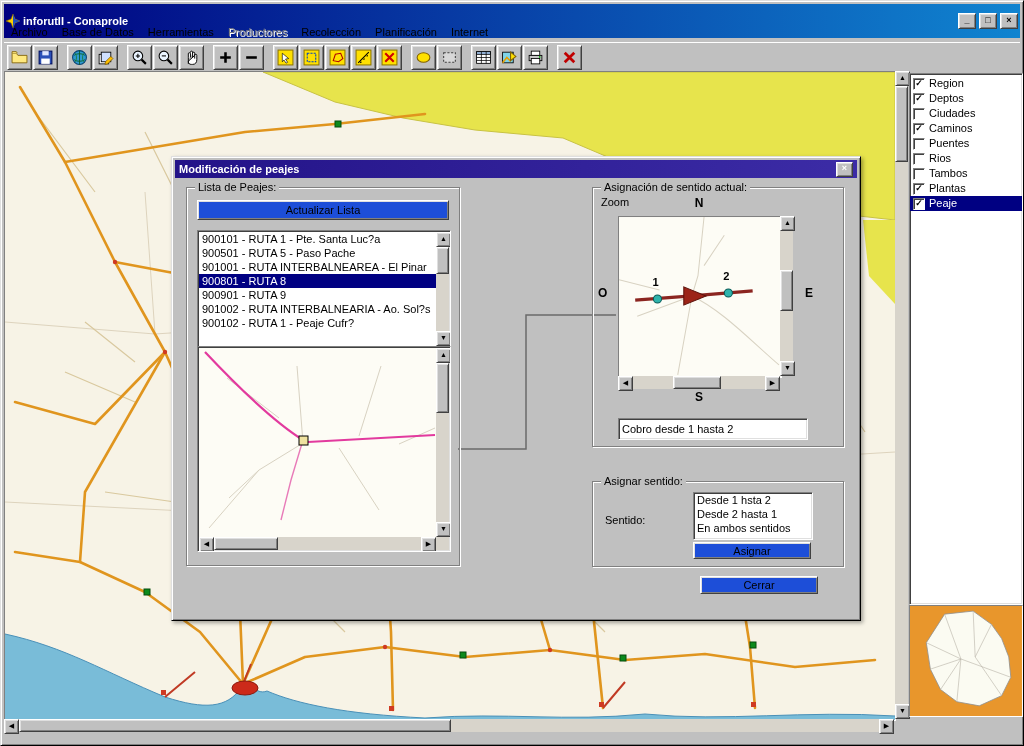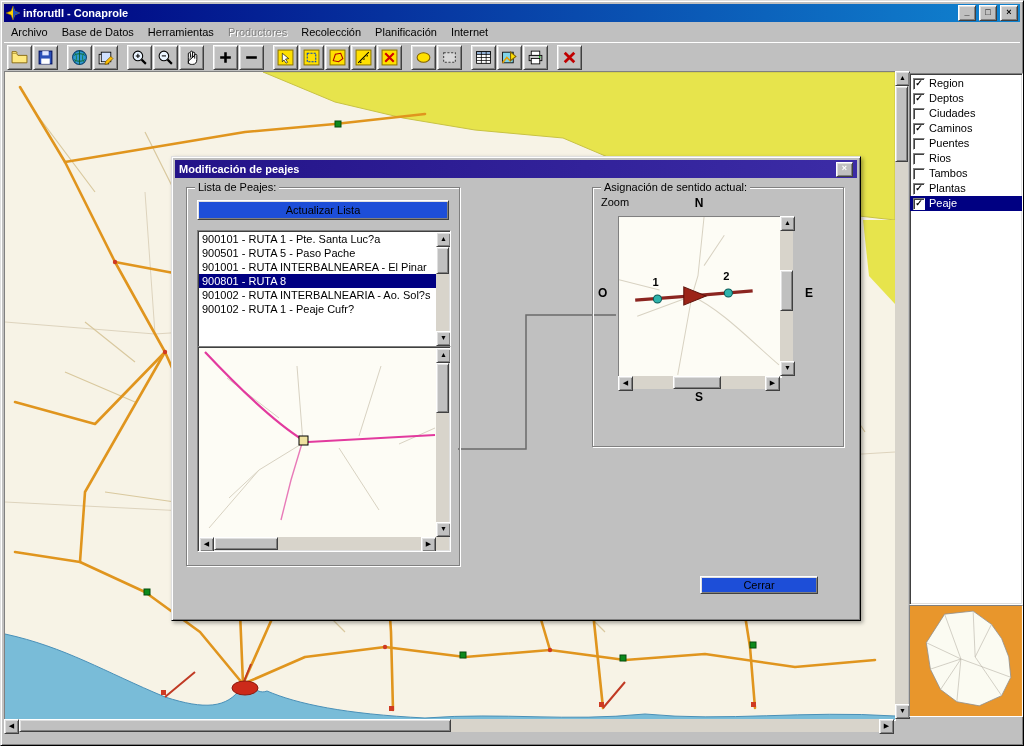--- a/index.html
+++ b/index.html
@@ -2,21 +2,21 @@
 <html><head>
 <meta charset="utf-8">
 <style>
   html,body{margin:0;padding:0;}
   body{width:1024px;height:746px;position:relative;overflow:hidden;background:#808080;
        font-family:"Liberation Sans",sans-serif;font-size:11px;color:#000;}
   #app{position:absolute;inset:0;background:#c0c0c0;
        border:1px solid;border-color:#dfdfdf #000 #000 #dfdfdf;
        box-shadow:inset 1px 1px 0 #fff,inset -1px -1px 0 #808080;}
   
-  #titlebar{position:absolute;left:3px;top:3px;right:3px;height:18px;
+  #titlebar{position:absolute;left:3px;top:3px;right:3px;height:34px;
        background:linear-gradient(90deg,#000080,#1084d0);display:flex;align-items:center;padding:0 2px;gap:3px;}
   #titlebar .title{color:#fff;font-weight:bold;flex:1;white-space:nowrap;}
   .win-btn{width:16px;height:14px;background:#c0c0c0;border:1px solid;border-color:#fff #404040 #404040 #fff;
        box-shadow:inset 1px 1px 0 #dfdfdf,inset -1px -1px 0 #808080;
        font-size:9px;font-weight:bold;text-align:center;line-height:12px;flex:none;}
   #menubar{position:absolute;left:3px;top:22px;right:3px;height:18px;display:flex;align-items:center;}
   .menu-item{padding:2px 7px;white-space:nowrap;}
   .menu-item.disabled{color:#808080;text-shadow:1px 1px 0 #fff;}
   #toolbar{position:absolute;left:3px;top:41px;right:3px;height:29px;display:flex;align-items:center;
        padding-left:3px;border-top:1px solid #fff;}
@@ -409,20 +409,21 @@
 
     <div class="group" style="left:14px;top:30px;width:272px;height:377px;">
       <span class="group-label">Lista de Peajes:</span>
       <button class="btn" style="position:absolute;left:10px;top:12px;width:252px;height:20px;">Actualizar Lista</button>
       <div id="peaje-list" class="sunken">
         <div id="peaje-rows">
             <div class="list-row">900101 - RUTA 1 - Pte. Santa Luc?a</div>
             <div class="list-row">900501 - RUTA 5 - Paso Pache</div>
             <div class="list-row">901001 - RUTA INTERBALNEAREA - El Pinar</div>
             <div class="list-row selected">900801 - RUTA 8</div>
+            <div class="list-row">900901 - RUTA 9</div>
             <div class="list-row">901002 - RUTA INTERBALNEARIA - Ao. Sol?s</div>
             <div class="list-row">900102 - RUTA 1 - Peaje Cufr?</div>
           </div>
         <div id="peaje-vsb" class="sb v">
             <div class="sb-btn">▲</div>
             <div class="sb-track">
               <div class="sb-thumb" style="top:0%;height:30%;"></div>
             </div>
             <div class="sb-btn">▼</div>
           </div>
@@ -488,19 +489,30 @@
           </div>
           <div class="sb-btn">▼</div>
         </div>
       <div id="zoom-hsb" class="sb h">
           <div class="sb-btn">◀</div>
           <div class="sb-track">
             <div class="sb-thumb" style="left:30%;width:35%;"></div>
           </div>
           <div class="sb-btn">▶</div>
         </div>
-    </div>
-
+      <input id="cobro-input" type="text" value="Cobro desde 1 hasta 2" style="">
+    </div>
+
+    <div class="group" style="left:420px;top:324px;width:250px;height:84px;">
+      <span class="group-label">Asignar sentido:</span>
+      <span style="position:absolute;left:12px;top:32px;">Sentido:</span>
+      <div id="sentido-list" class="sunken">
+          <div class="list-row">Desde 1 hsta 2</div>
+          <div class="list-row">Desde 2 hasta 1</div>
+          <div class="list-row">En ambos sentidos</div>
+        </div>
+      <button class="btn" style="position:absolute;left:100px;top:60px;width:118px;height:17px;">Asignar</button>
+    </div>
 
     <button class="btn" style="position:absolute;left:516px;top:419px;width:118px;height:18px;margin-left:12px;">Cerrar</button>
   </div>
 
 </div>
 
 </body></html>

